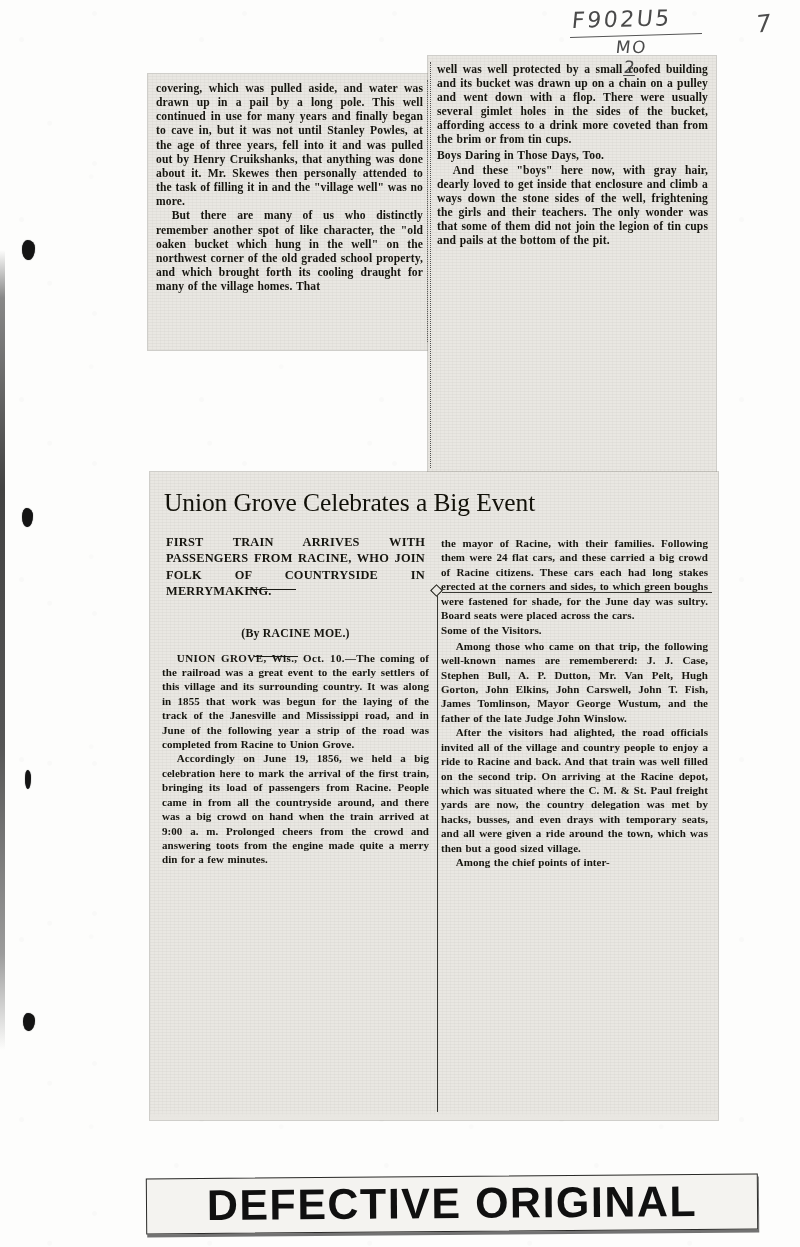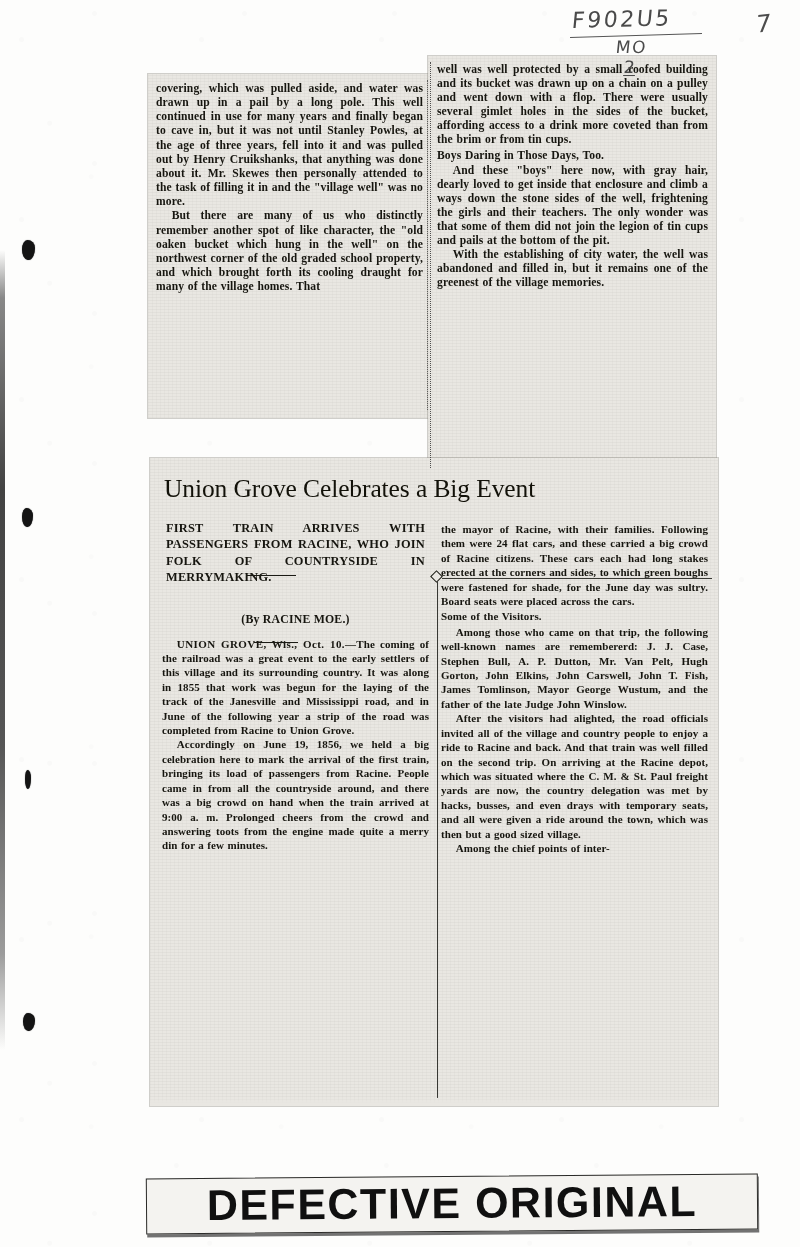--- a/index.html
+++ b/index.html
@@ -82,21 +82,21 @@
   }
   .col-text p {
     margin: 0;
     text-indent: 1.35em;
   }
   .col-text p.noindent { text-indent: 0; }
 
   
   #clip-well-left {
     left: 148px; top: 74px;
-    width: 282px; height: 344px;
+    width: 282px; height: 276px;
     padding: 8px 7px 6px 8px;
     box-sizing: border-box;
   }
   #clip-well-left .col-text {
     font-size: 11.6px;
     line-height: 14.15px;
     font-weight: 700;
     letter-spacing: .1px;
   }
 
@@ -130,21 +130,21 @@
   .rule-dot-right {
     position: absolute;
     right: 2px; top: 6px; bottom: 8px;
     width: 0;
     border-left: 1px dotted rgba(30,30,30,.6);
     z-index: 3;
   }
 
   
   #clip-railroad {
-    left: 150px; top: 458px;
+    left: 150px; top: 472px;
     width: 568px; height: 648px;
     padding: 10px 10px 6px 12px;
     box-sizing: border-box;
   }
   #headline {
     position: relative;
     z-index: 2;
     font-family: "Liberation Serif", serif;
     font-size: 25.5px;
     line-height: 34px;
@@ -338,21 +338,20 @@
       <p>But there are many of us who distinctly remember another spot of like character, the "old oaken bucket which hung in the well" on the northwest corner of the old graded school property, and which brought forth its cooling draught for many of the village homes. That</p>
     </div>
   </div>
 
   <div class="clipping" id="clip-well-right">
     <div class="rule-dot-left"></div>
     <div class="col-text">
       <p class="noindent">well was well protected by a small roofed building and its bucket was drawn up on a chain on a pulley and went down with a flop. There were usually several gimlet holes in the sides of the bucket, affording access to a drink more coveted than from the brim or from tin cups.</p>
       <p class="subhead">Boys Daring in Those Days, Too.</p>
       <p>And these "boys" here now, with gray hair, dearly loved to get inside that enclosure and climb a ways down the stone sides of the well, frightening the girls and their teachers. The only wonder was that some of them did not join the legion of tin cups and pails at the bottom of the pit.</p>
-      <p>With the establishing of city water, the well was abandoned and filled in, but it remains one of the greenest of the village memories.</p>
     </div>
   </div>
 
   <div class="clipping" id="clip-railroad">
 
     <div id="headline">
       <span class="hl-line-1">Union Grove Celebrates a Big Event</span>
     </div>
 
     <div id="col-rule-diamond"></div>

